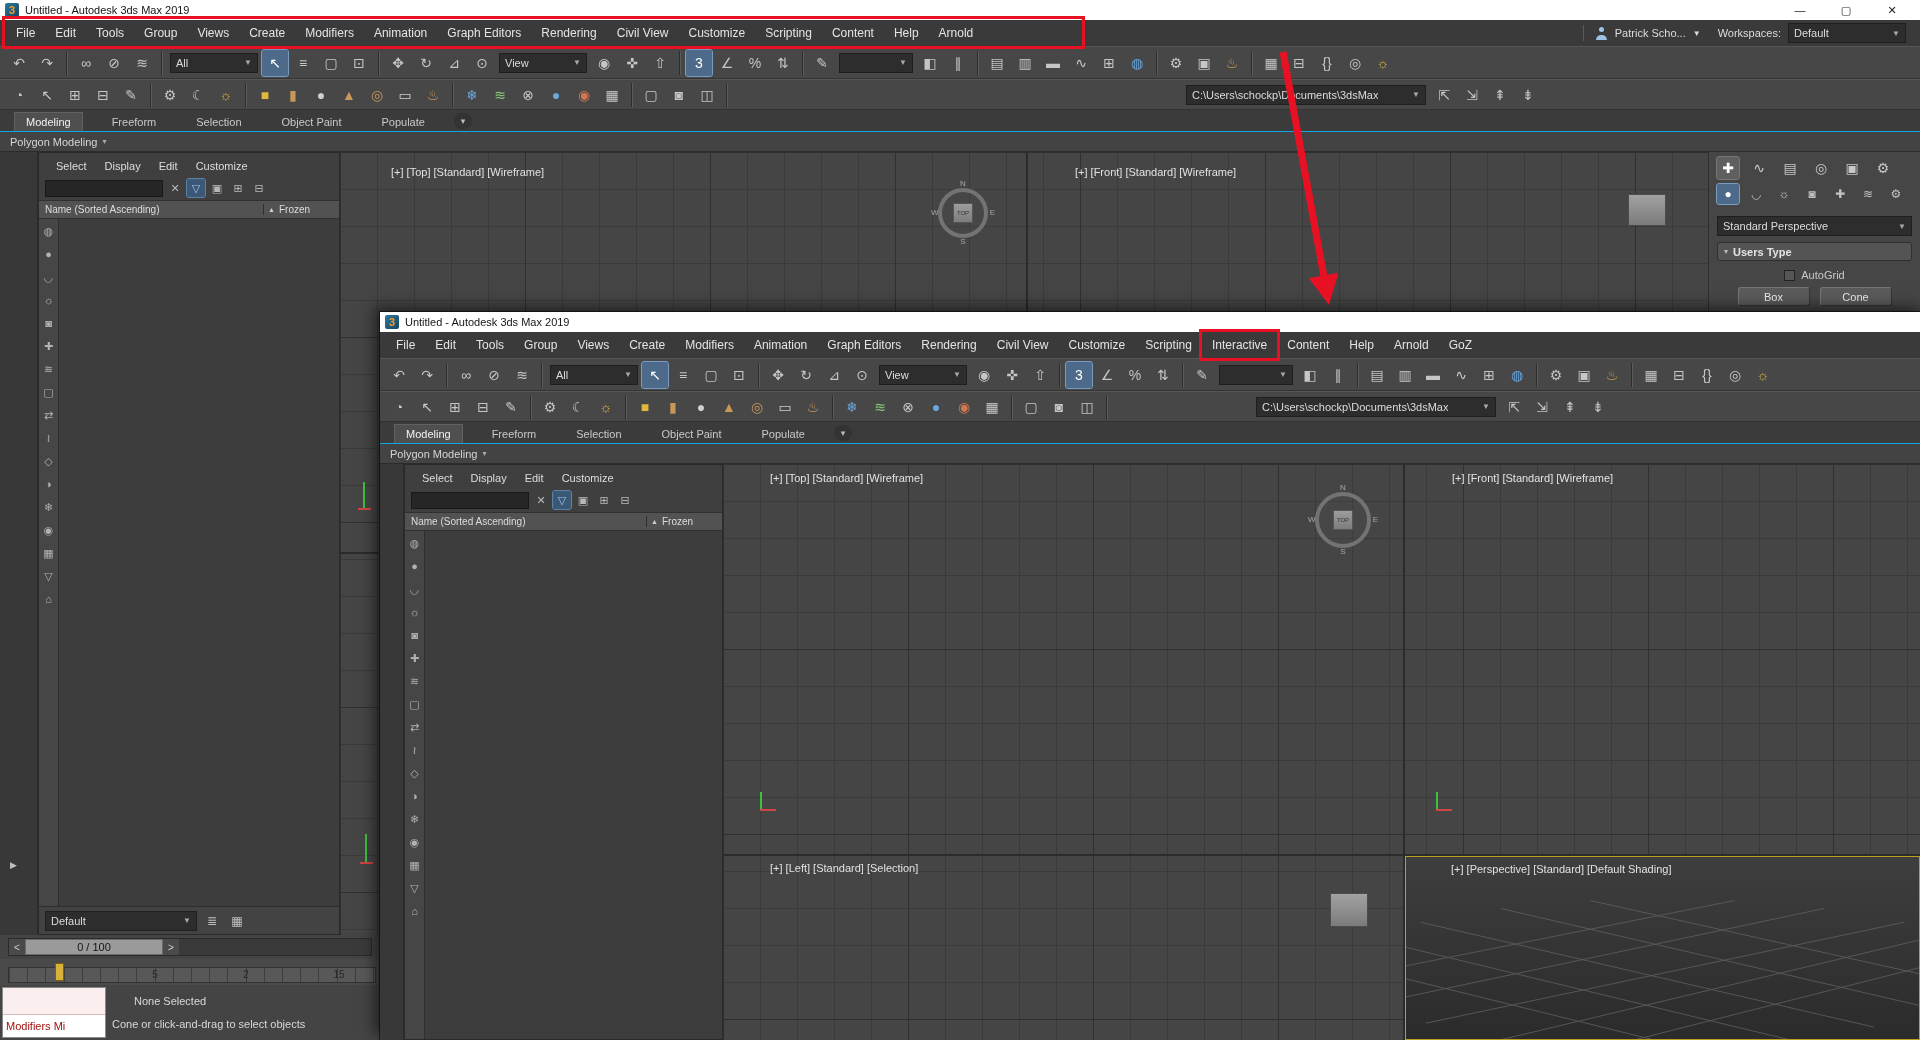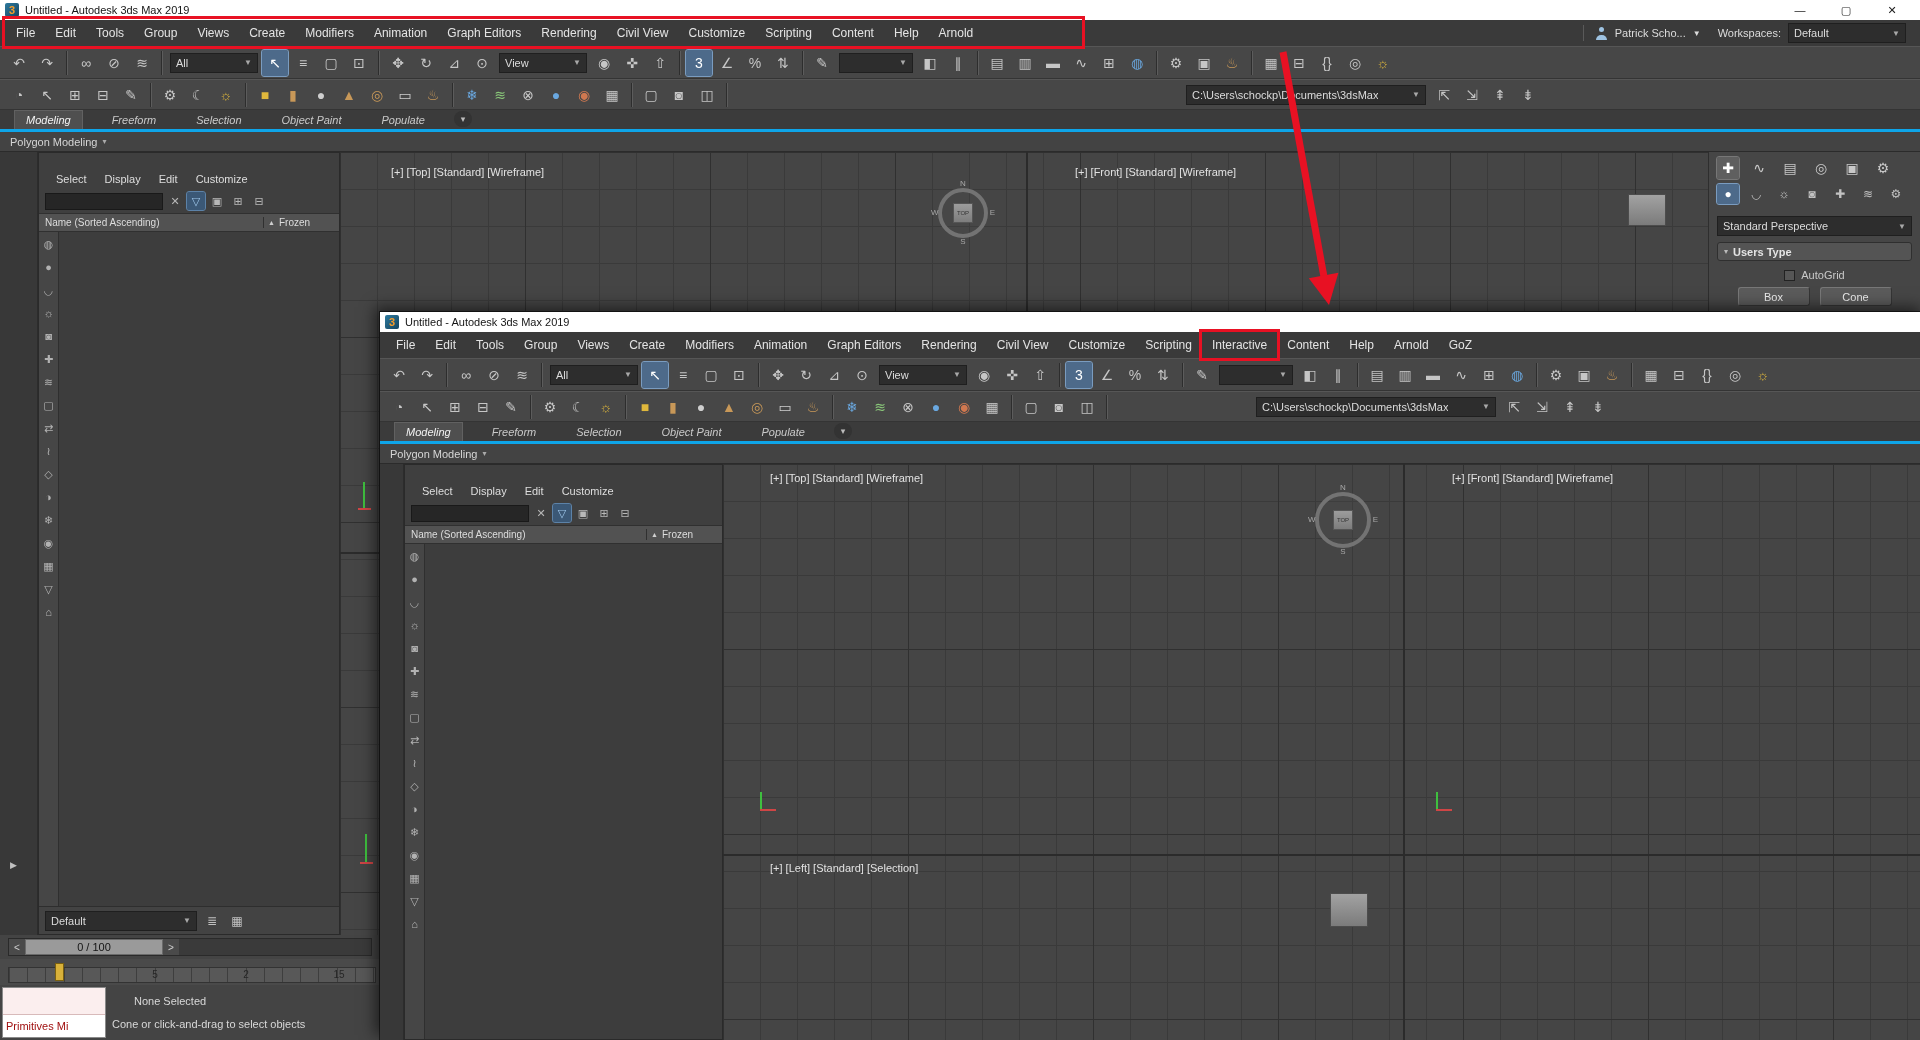--- a/index.html
+++ b/index.html
@@ -42,39 +42,39 @@
   .tb-sep { width:1px; height:24px; background:#2d2d2d; margin:0 5px; box-shadow:1px 0 0 #5c5c5c; flex:none; }
   .tb-combo { width:88px; flex:none; margin:0 3px; }
   .tb-combo-blank { width:74px; flex:none; margin:0 3px; }
   .path-combo { width:240px; flex:none; margin:0 4px; }
   .tb-spacer { width:450px; flex:none; }
   .cy { color:#e0b83c; } .ct { color:#c89858; } .cb { color:#6aa8e0; } .cg { color:#8ac87a; }
   .cr { color:#d07850; } .cgray { color:#cfcfcf; }
 
   
   .ribbon-tabs { height:22px; background:#3b3b3b; display:flex; align-items:flex-end; padding:0 14px; gap:18px;
-    border-bottom:3px solid #0ea5e9;font-style:italic; }
+    border-bottom:1px solid #0ea5e9; }
   .ribbon-tab { font-size:11px; color:#c9c9c9; padding:3px 11px; white-space:nowrap; }
   .ribbon-tab.active { background:#4f4f4f; color:#f2f2f2; border:1px solid #616161; border-bottom:none; }
   .ribbon-overflow { width:18px; height:16px; border-radius:8px; background:#333; color:#bbb; font-size:9px;
     display:flex; align-items:center; justify-content:center; margin-bottom:2px; }
   .ribbon-sub { height:20px; background:#434343; display:flex; align-items:center; padding:0 10px; gap:5px;
     font-size:11px; color:#d6d6d6; border-bottom:1px solid #2b2b2b; }
   .ribbon-sub .caret { font-size:8px; color:#aaa; }
 
   
   .content { position:relative; width:100%; }
   #main-content { height:888px; }
   #inset-content { height:576px; }
   .left-strip { position:absolute; left:0; top:0; background:#383838; border-right:1px solid #2c2c2c; }
   .strip-arrow { position:absolute; left:10px; font-size:9px; color:#c0c0c0; }
 
   
   .explorer { position:absolute; background:#3f3f3f; border:1px solid #2a2a2a; display:flex; flex-direction:column; }
-  .exp-menus { display:flex; padding:18px 8px 2px; }
+  .exp-menus { display:flex; padding:5px 8px 2px; }
   .exp-menu { font-size:11px; color:#dedede; padding:2px 9px; white-space:nowrap; }
   .exp-search-row { display:flex; align-items:center; padding:3px 6px; gap:3px; }
   .exp-input { width:118px; height:17px; background:#262626; border:1px solid #191919; flex:none; }
   .exp-btn { width:18px; height:18px; font-size:11px; color:#b8b8b8; display:flex; align-items:center;
     justify-content:center; border-radius:2px; flex:none; }
   .exp-btn.active { background:#3b5876; color:#9cc4e8; outline:1px solid #5c82a8; }
   .exp-header { display:flex; background:#525252; border-top:1px solid #303030; border-bottom:1px solid #303030;
     height:19px; align-items:center; font-size:10px; color:#dddddd; }
   .exp-name-col { flex:1; padding-left:6px; }
   .exp-frozen-col { width:76px; border-left:1px solid #303030; display:flex; align-items:center; gap:4px; padding-left:4px; }
@@ -462,21 +462,21 @@
           <span data-name="track-tick-5">5</span>
             <span data-name="track-tick-10">2</span>
             <span data-name="track-tick-15">15</span>
         </div>
       </div>
       <div class="time-marker" data-name="current-frame-marker"></div>
     </div>
     <div class="statusbar" data-name="status-bar">
       <div class="maxscript" data-name="maxscript-mini-listener">
         <div class="macro" data-name="macro-recorder-field"></div>
-        <div class="listener" data-name="maxscript-listener-field">Primitives Mi</div>
+        <div class="listener" data-name="maxscript-listener-field">Modifiers Mi</div>
       </div>
       <span class="status-text" data-name="selection-status">None Selected</span>
       <span class="prompt-text" data-name="prompt-line">Cone or click-and-drag to select objects</span>
     </div>
 
   </div>
 </div>
 
 <div class="window" id="inset-window" data-name="inset-window">
 
@@ -690,20 +690,37 @@
 
       <div class="tripod" data-name="axis-tripod" style="left:28px; top:326px;">
         <span class="axis-y" data-name="y-axis-line"></span>
         <span class="axis-x" data-name="x-axis-line"></span>
       </div>
       <div class="tripod" data-name="axis-tripod" style="left:704px; top:326px;">
         <span class="axis-y" data-name="y-axis-line"></span>
         <span class="axis-x" data-name="x-axis-line"></span>
       </div>
 
+      <div class="persp-vp" data-name="perspective-viewport" style="left:682px; top:392px; width:515px; height:184px;">
+        <svg viewBox="0 0 515 184" preserveAspectRatio="none" data-name="perspective-grid">
+          <g stroke="#5e5e5e" stroke-width="1" opacity="0.85">
+            <line x1="-40" y1="150" x2="420" y2="52"></line>
+            <line x1="20" y1="168" x2="500" y2="66"></line>
+            <line x1="90" y1="186" x2="515" y2="84"></line>
+            <line x1="-40" y1="118" x2="330" y2="44"></line>
+            <line x1="170" y1="200" x2="515" y2="112"></line>
+            <line x1="95" y1="52" x2="515" y2="150"></line>
+            <line x1="15" y1="66" x2="470" y2="172"></line>
+            <line x1="-30" y1="84" x2="390" y2="186"></line>
+            <line x1="185" y1="44" x2="515" y2="118"></line>
+            <line x1="-45" y1="112" x2="310" y2="200"></line>
+          </g>
+        </svg>
+        <span class="vp-label" data-name="viewport-perspective-label" style="left:8px; top:6px;">[+] [Perspective] [Standard] [Default Shading]</span>
+      </div>
     </div>
 
   </div>
 </div>
 
 <div id="anno-menu-box" data-name="annotation-menubar-highlight"></div>
 <svg id="anno-arrow" data-name="annotation-arrow">
   <line x1="1283" y1="52" x2="1324" y2="277" stroke="#e81123" stroke-width="7"></line>
   <polygon points="1329,305 1308.8,278.2 1338.4,272.8" fill="#e81123"></polygon>
 </svg>

